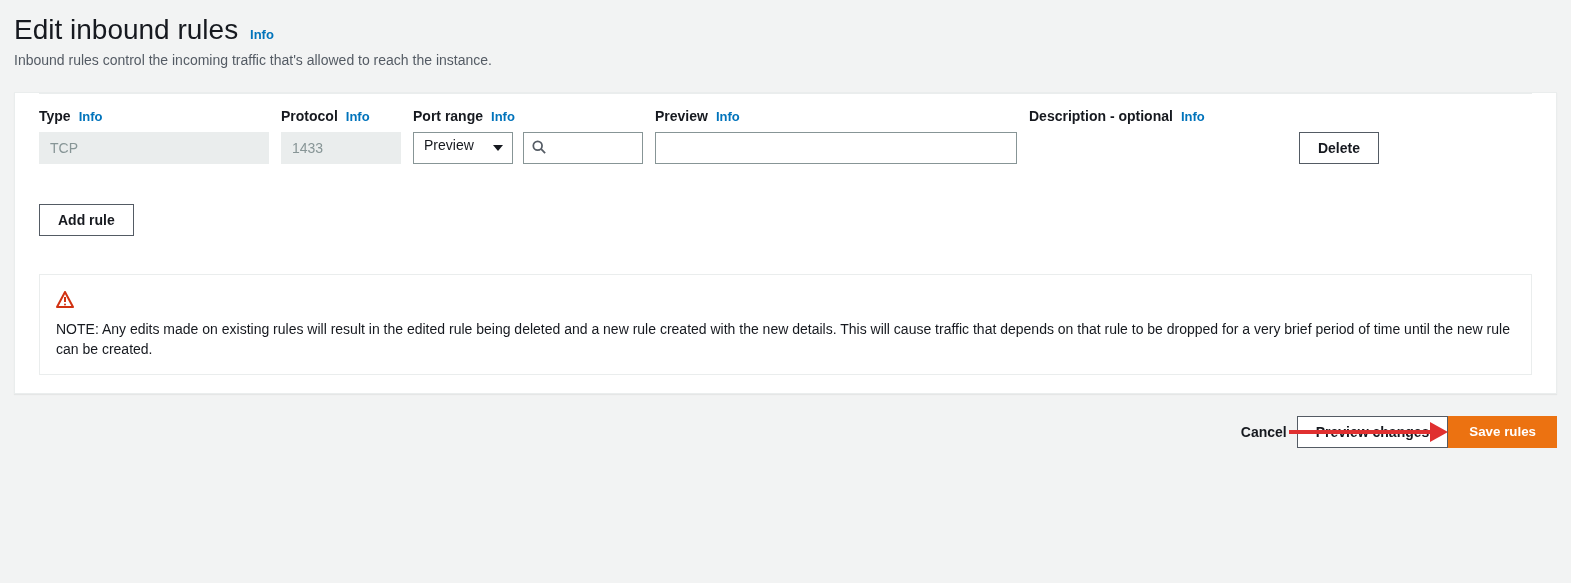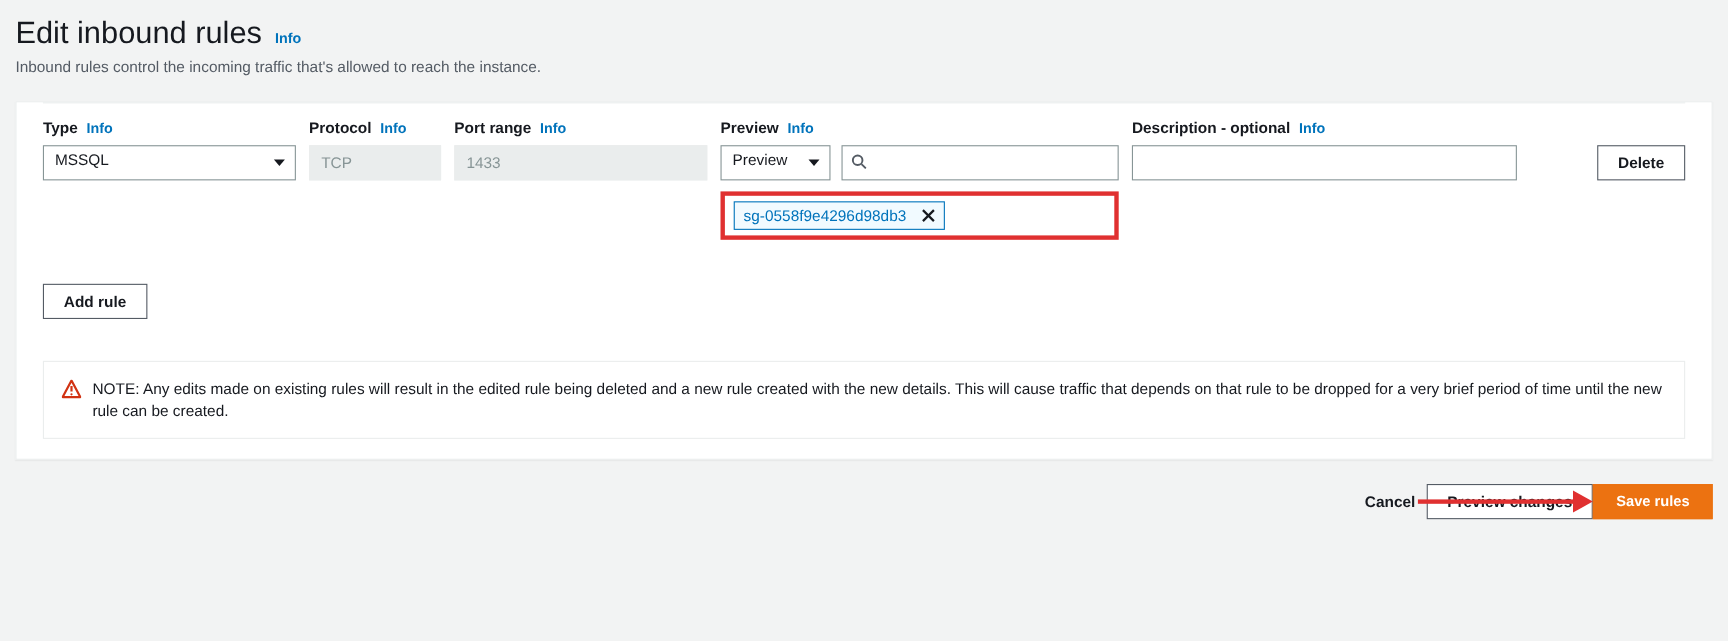--- a/index.html
+++ b/index.html
@@ -123,20 +123,21 @@
       height: 32px;
     }
     .add-rule-row { margin-top: 40px; }
     .note-box {
       border: 1px solid #eaeded;
       margin-top: 38px;
       padding: 14px 16px;
       display: flex;
       gap: 10px;
       align-items: flex-start;
+      flex-direction: column;
     }
     .warn-icon { width:18px; height:18px; flex-shrink:0; margin-top:2px; color:#d13212; }
     .note-text { color:#16191f; line-height:1.45; }
     .footer {
       display:flex;
       justify-content:flex-end;
       align-items:center;
       margin-top: 22px;
       position: relative;
     }
@@ -202,23 +203,20 @@
       <div class="col-label">
         <span>Preview</span>
         <a class="info-link">Info</a>
       </div>
       <div class="col-label">
         <span>Description - optional</span>
         <a class="info-link">Info</a>
       </div>
       <div></div>
 
-      <div class="select-wrap">
-        <div class="select-box">MSSQL</div>
-      </div>
 
       <div>
         <input class="text-input disabled-input" disabled="" value="TCP" style="">
       </div>
 
       <div>
         <input class="text-input disabled-input" disabled="" value="1433" style="">
       </div>
 
       <div class="source-cell">
@@ -227,29 +225,20 @@
             <div class="select-box">Preview</div>
           </div>
           <div class="search-wrap">
             <svg class="search-icon" viewBox="0 0 16 16">
                 <circle cx="6.5" cy="6.5" r="5" fill="none" stroke="currentColor" stroke-width="2"></circle>
                 <line x1="10.5" y1="10.5" x2="15" y2="15" stroke="currentColor" stroke-width="2"></line>
               </svg>
             <input class="search-input" value="" style="">
           </div>
         </div>
-        <div class="tag-highlight">
-          <span class="sg-tag">
-            <span>sg-0558f9e4296d98db3</span>
-            <svg class="x-icon" viewBox="0 0 12 12">
-                <line x1="1" y1="1" x2="11" y2="11" stroke="currentColor" stroke-width="2"></line>
-                <line x1="11" y1="1" x2="1" y2="11" stroke="currentColor" stroke-width="2"></line>
-              </svg>
-          </span>
-        </div>
       </div>
 
       <div>
         <input class="text-input" value="" style="">
       </div>
 
       <div class="delete-cell">
         <button class="btn">Delete</button>
       </div>
 

